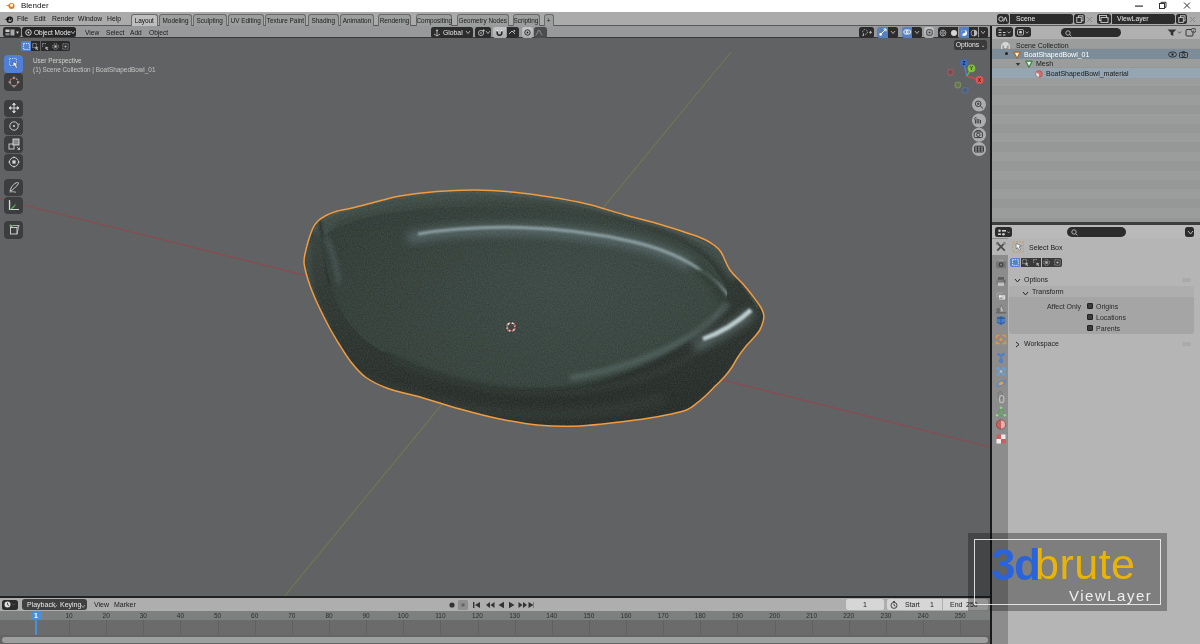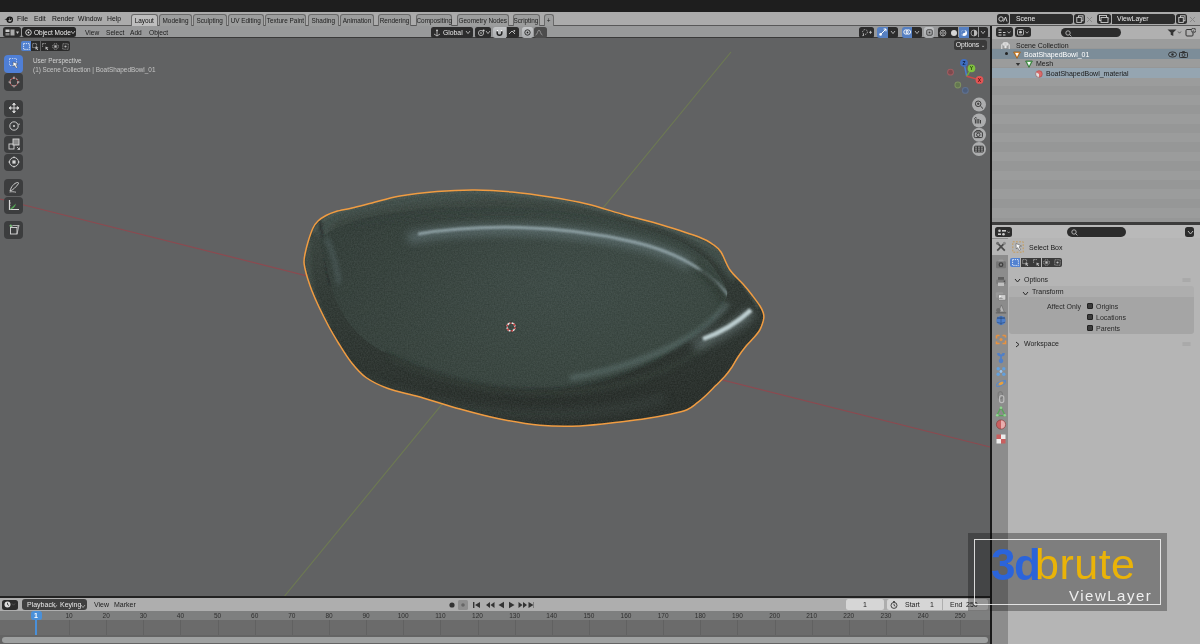--- a/index.html
+++ b/index.html
@@ -31,20 +31,34 @@
 
 #timeline { left:0; top:596px; width:990px; height:48px; background:#6b6b6b; border-top:2px solid #222222; }
 
 #wm { left:968px; top:533px; width:199px; height:78px; background:rgba(6,6,6,0.315); }
 #wmborder { position:absolute; left:6px; top:6px; right:6px; bottom:6px; border:1.5px solid rgba(245,245,245,0.85); }
 </style>
 </head>
 <body>
 <div id="root">
 
+  <div class="abs" id="titlebar">
+    <svg class="abs" style="left:5px;top:1px" width="11" height="10" viewBox="0 0 11 10">
+        <circle cx="6.5" cy="5" r="3" fill="#e87d0d"></circle>
+        <path d="M0.5 4.5 L6 3.2 L6 5.8 Z" fill="#e87d0d"></path>
+        <circle cx="6.5" cy="4.2" r="1.5" fill="#fff"></circle>
+      </svg>
+    <span class="tname">Blender</span>
+    <svg class="abs" style="left:1133px;top:0px" width="60" height="11" viewBox="0 0 60 11">
+      <rect x="2" y="5.5" width="8" height="1.2" fill="#333"></rect>
+      <rect x="26.5" y="3.5" width="5" height="5" fill="none" stroke="#333" stroke-width="1"></rect>
+        <path d="M28 3.5 l0 -1.2 l5 0 l0 5 l-1.2 0" fill="none" stroke="#333" stroke-width="1"></path>
+      <path d="M51 2.5 L57 8.5 M57 2.5 L51 8.5" stroke="#333" stroke-width="1"></path>
+    </svg>
+  </div>
 
   <div class="abs" id="menubar">
     <svg class="abs" style="left:4px;top:3px" width="10" height="9" viewBox="0 0 13 10">
         <circle cx="7.5" cy="5.2" r="3.4" fill="none" stroke="#161616" stroke-width="1.6"></circle>
         <path d="M0.5 4.6 L6.5 3 L6.5 6.4 Z" fill="#161616"></path>
         <circle cx="8.3" cy="4.3" r="1.4" fill="#161616"></circle>
       </svg>
     <span class="menuitem" style="left:17px">File</span>
     <span class="menuitem" style="left:34px">Edit</span>
     <span class="menuitem" style="left:52px">Render</span>

